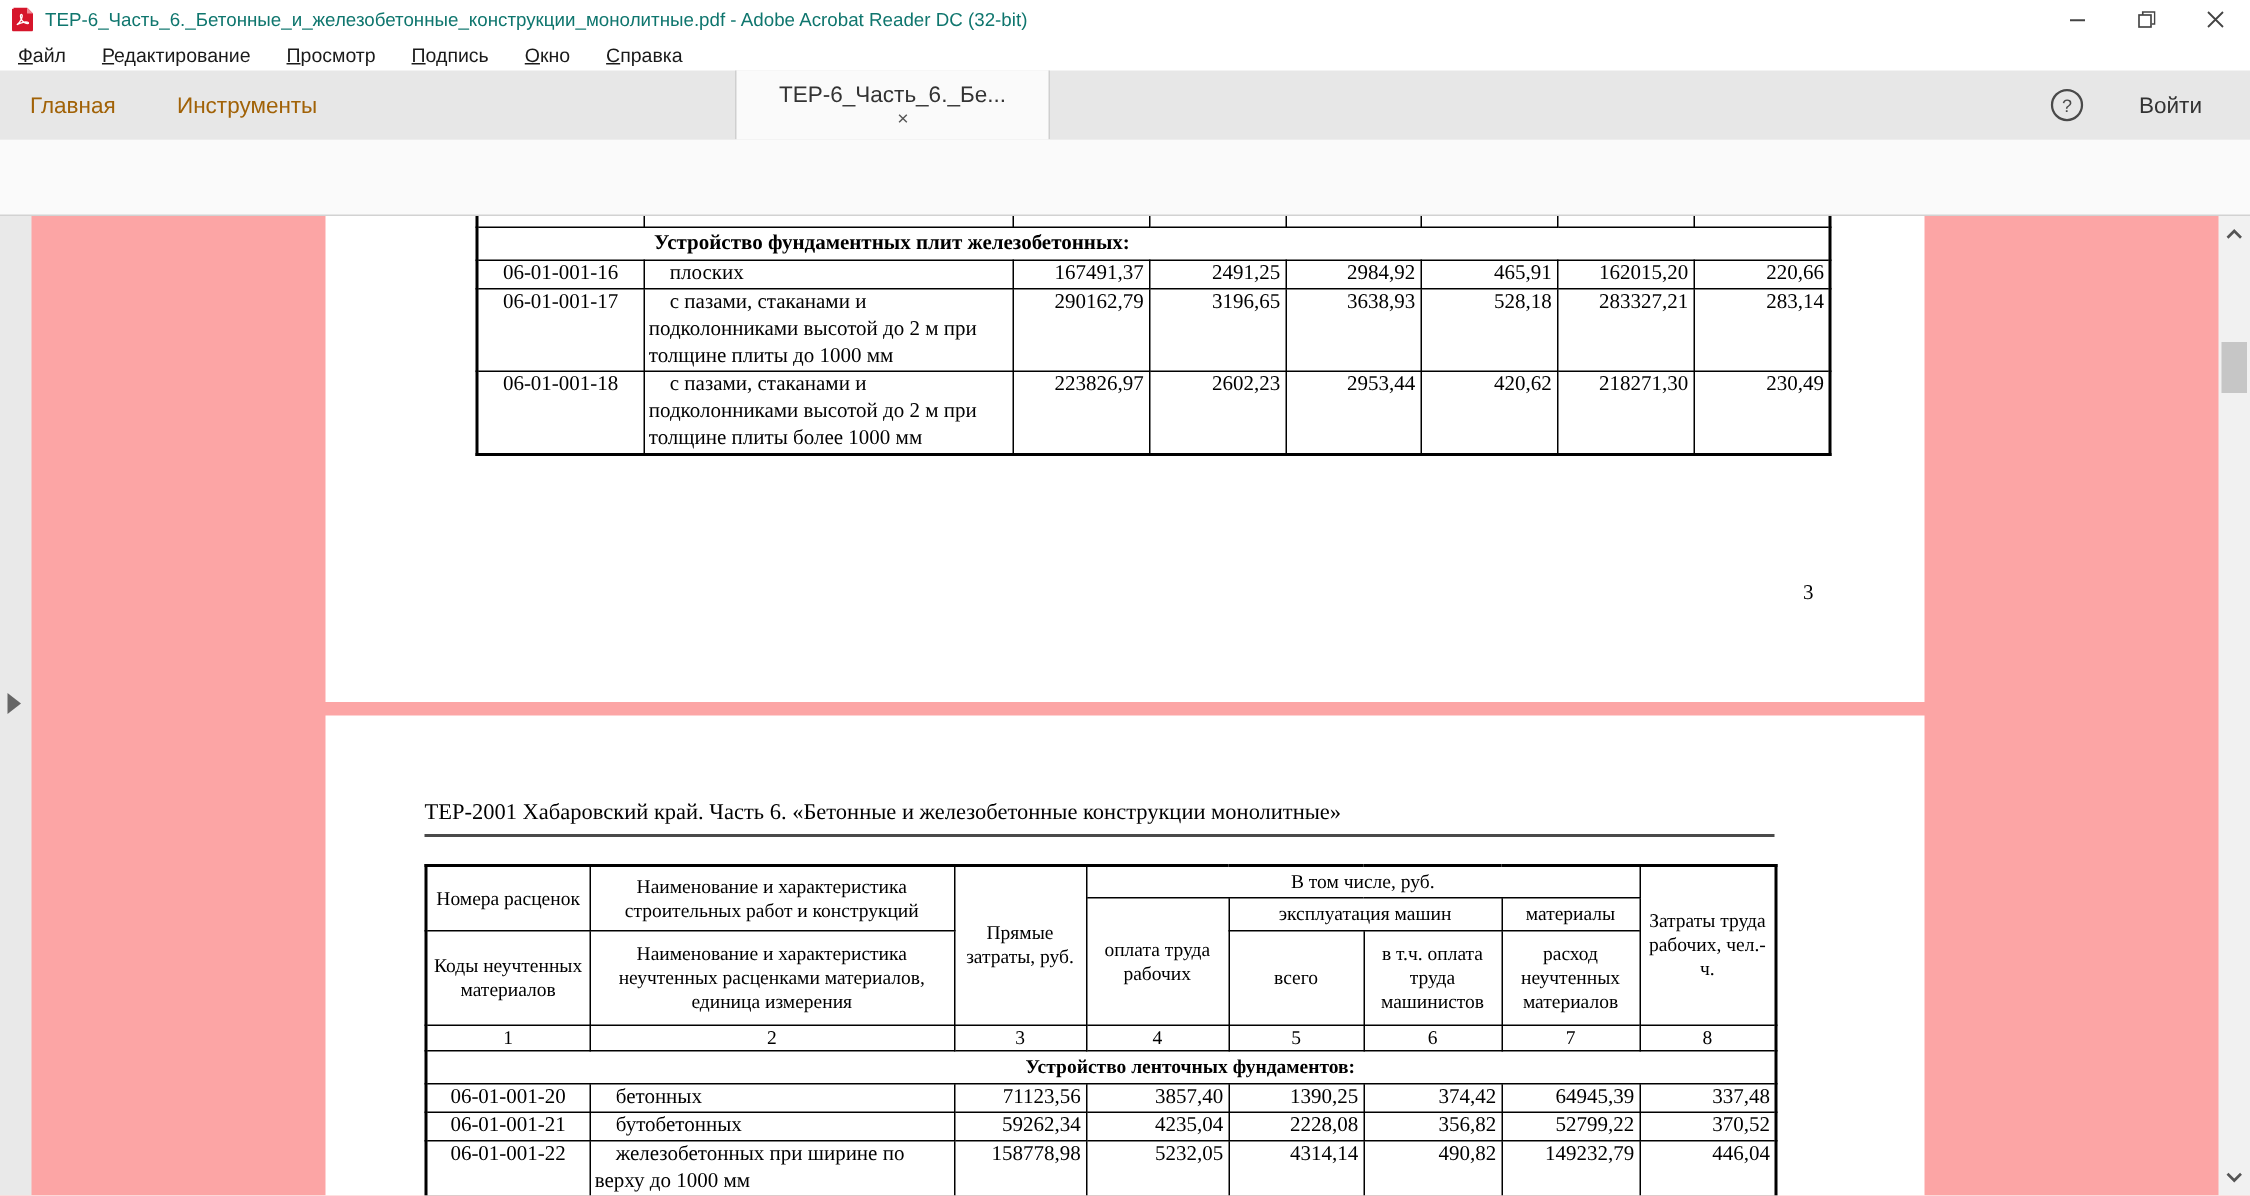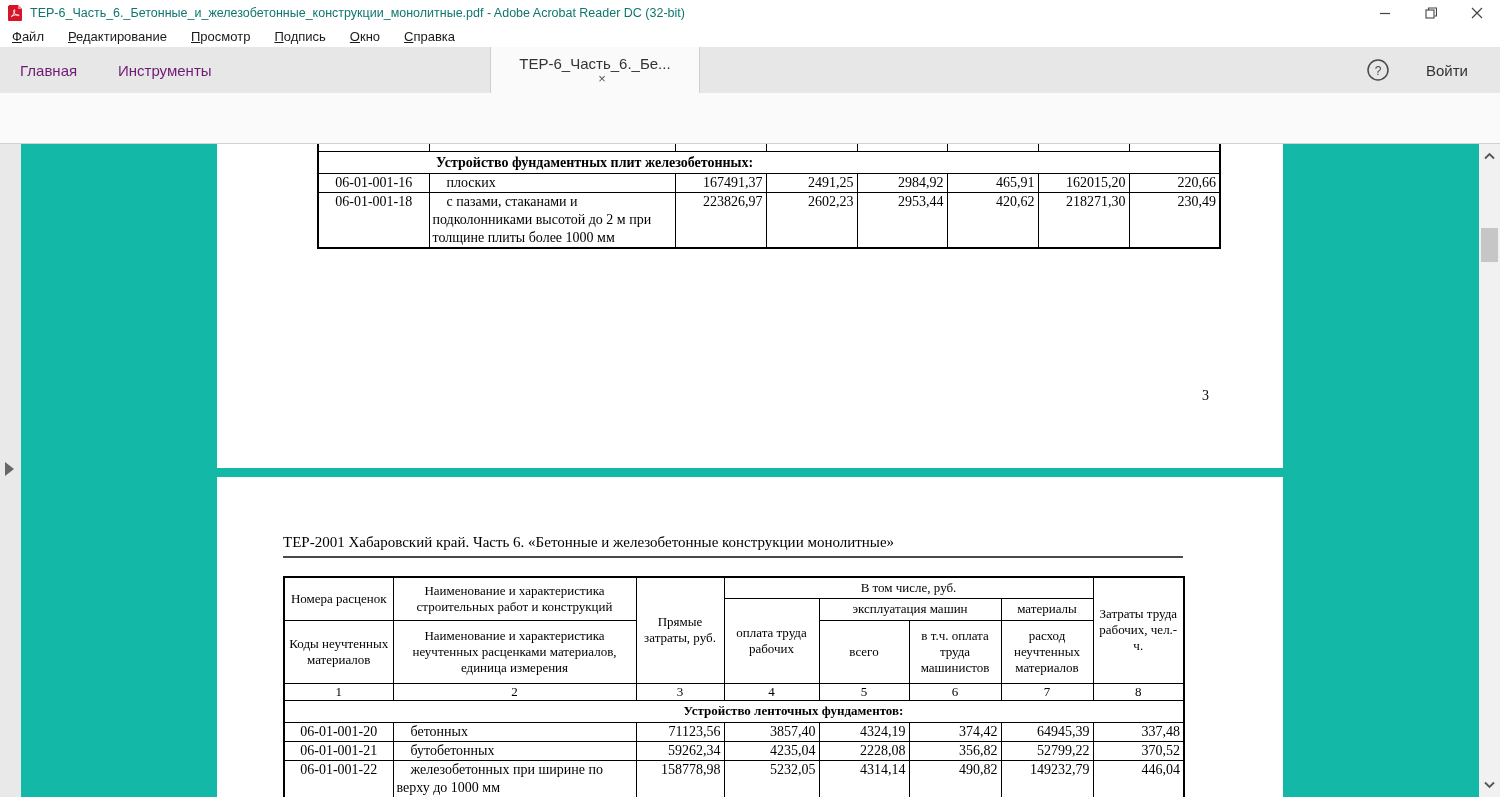--- a/index.html
+++ b/index.html
@@ -19,21 +19,21 @@
   .menubar{position:absolute;left:0;top:26px;width:100%;height:21px;background:#fff;
            display:flex;align-items:center;font-size:13px;color:#1a1a1a;}
   .menu-item{padding:2px 10px;margin-right:4px;cursor:default;}
   .menu-item:first-child{margin-left:2px;}
   .menu-item u{text-decoration:underline;}
 
   
   .tabbar{position:absolute;left:0;top:47px;width:100%;height:46px;background:#e7e7e7;
           border-bottom:1px solid #dcdcdc;}
   .tab-label{position:absolute;top:0;height:46px;display:flex;align-items:center;
-             font-size:15px;color:#701a75;padding:0 18px;}
+             font-size:15px;color:#a16207;padding:0 18px;}
   .doc-tab{position:absolute;top:0;height:46px;display:flex;align-items:center;
            font-size:15px;color:#333;border-left:1px solid #cfcfcf;border-right:1px solid #cfcfcf;
            padding:0 16px;box-sizing:border-box;}
   .doc-tab.active{background:#fafafa;border-bottom:none;flex-direction:column;}
   .doc-tab .tab-title{overflow:hidden;white-space:nowrap;}
   .tab-close{margin-left:14px;color:#555;font-size:13px;line-height:13px;}
   .tab-right{position:absolute;right:0;top:0;height:46px;display:flex;align-items:center;}
   .help-btn{width:24px;height:24px;margin-right:36px;color:#4a4a4a;}
   .signin{font-size:15px;color:#333;margin-right:32px;}
 
@@ -44,21 +44,21 @@
   .tb-sep{position:absolute;top:100px;width:1px;height:37px;background:#d8d8d8;}
   .page-box{position:absolute;top:108px;width:30px;height:20px;border-bottom:1px solid #8a8a8a;
             font-size:13px;color:#333;text-align:center;line-height:20px;}
   .page-total{position:absolute;top:108px;font-size:13px;color:#555;line-height:20px;}
   .zoom-box{position:absolute;top:104px;height:30px;border-bottom:1px solid #bdbdbd;
             display:flex;align-items:center;font-size:13px;color:#333;}
   .caret{width:0;height:0;border-left:4px solid transparent;border-right:4px solid transparent;
          border-top:5px solid #5d5d5d;display:inline-block;}
 
   
-  .viewer{position:absolute;left:0;top:144px;width:1500px;height:653px;background:#14b8a6;}
+  .viewer{position:absolute;left:0;top:144px;width:1500px;height:653px;background:#fca5a5;}
   .side-strip{position:absolute;left:0;top:0;width:21px;height:653px;background:#e9e9e9;}
   .side-toggle{position:absolute;left:5px;top:318px;width:0;height:0;
                border-top:7px solid transparent;border-bottom:7px solid transparent;
                border-left:9px solid #666;}
   .page{position:absolute;background:#fff;overflow:hidden;}
   .page1{left:217px;top:0;width:1066px;height:324px;}
   .page2{left:217px;top:333px;width:1066px;height:320px;}
 
   .scrollbar{position:absolute;right:0;top:0;width:21px;height:653px;background:#f1f1f1;}
   .sb-arrow{position:absolute;left:4px;width:13px;height:13px;color:#555;}
@@ -285,20 +285,30 @@
               <td class="c-code">06-01-001-16</td>
               <td class="c-name">плоских</td>
               <td class="c-num">167491,37</td>
               <td class="c-num">2491,25</td>
               <td class="c-num">2984,92</td>
               <td class="c-num">465,91</td>
               <td class="c-num">162015,20</td>
               <td class="c-num">220,66</td>
             </tr>
             <tr>
+              <td class="c-code">06-01-001-17</td>
+              <td class="c-name">с пазами, стаканами и подколонниками высотой до 2 м при толщине плиты до 1000 мм</td>
+              <td class="c-num">290162,79</td>
+              <td class="c-num">3196,65</td>
+              <td class="c-num">3638,93</td>
+              <td class="c-num">528,18</td>
+              <td class="c-num">283327,21</td>
+              <td class="c-num">283,14</td>
+            </tr>
+            <tr>
               <td class="c-code">06-01-001-18</td>
               <td class="c-name">с пазами, стаканами и подколонниками высотой до 2 м при толщине плиты более 1000 мм</td>
               <td class="c-num">223826,97</td>
               <td class="c-num">2602,23</td>
               <td class="c-num">2953,44</td>
               <td class="c-num">420,62</td>
               <td class="c-num">218271,30</td>
               <td class="c-num">230,49</td>
             </tr>
           </tbody>
@@ -352,21 +362,21 @@
           <tr class="section-row">
             <td colspan="8" style="padding-left:120px;">Устройство ленточных фундаментов:</td>
           </tr>
         </tbody>
         <tbody>
             <tr>
               <td class="c-code">06-01-001-20</td>
               <td class="c-name">бетонных</td>
               <td class="c-num">71123,56</td>
               <td class="c-num">3857,40</td>
-              <td class="c-num">4324,19</td>
+              <td class="c-num">1390,25</td>
               <td class="c-num">374,42</td>
               <td class="c-num">64945,39</td>
               <td class="c-num">337,48</td>
             </tr>
             <tr>
               <td class="c-code">06-01-001-21</td>
               <td class="c-name">бутобетонных</td>
               <td class="c-num">59262,34</td>
               <td class="c-num">4235,04</td>
               <td class="c-num">2228,08</td>

